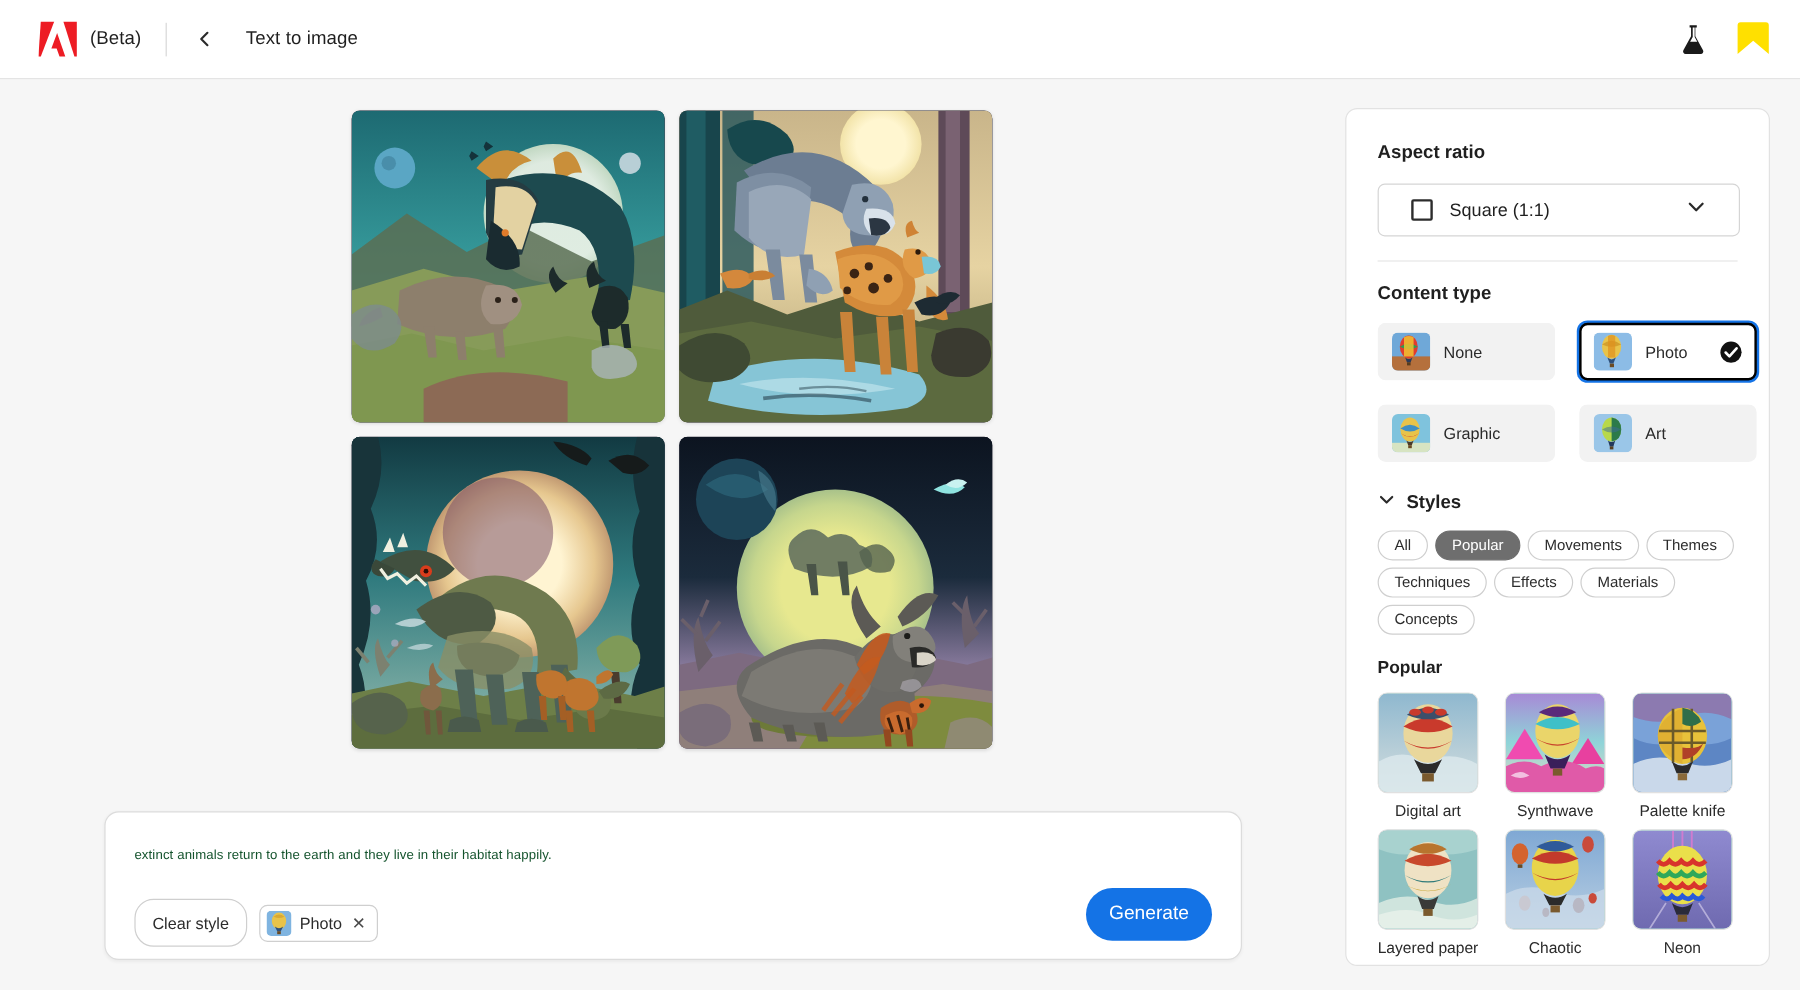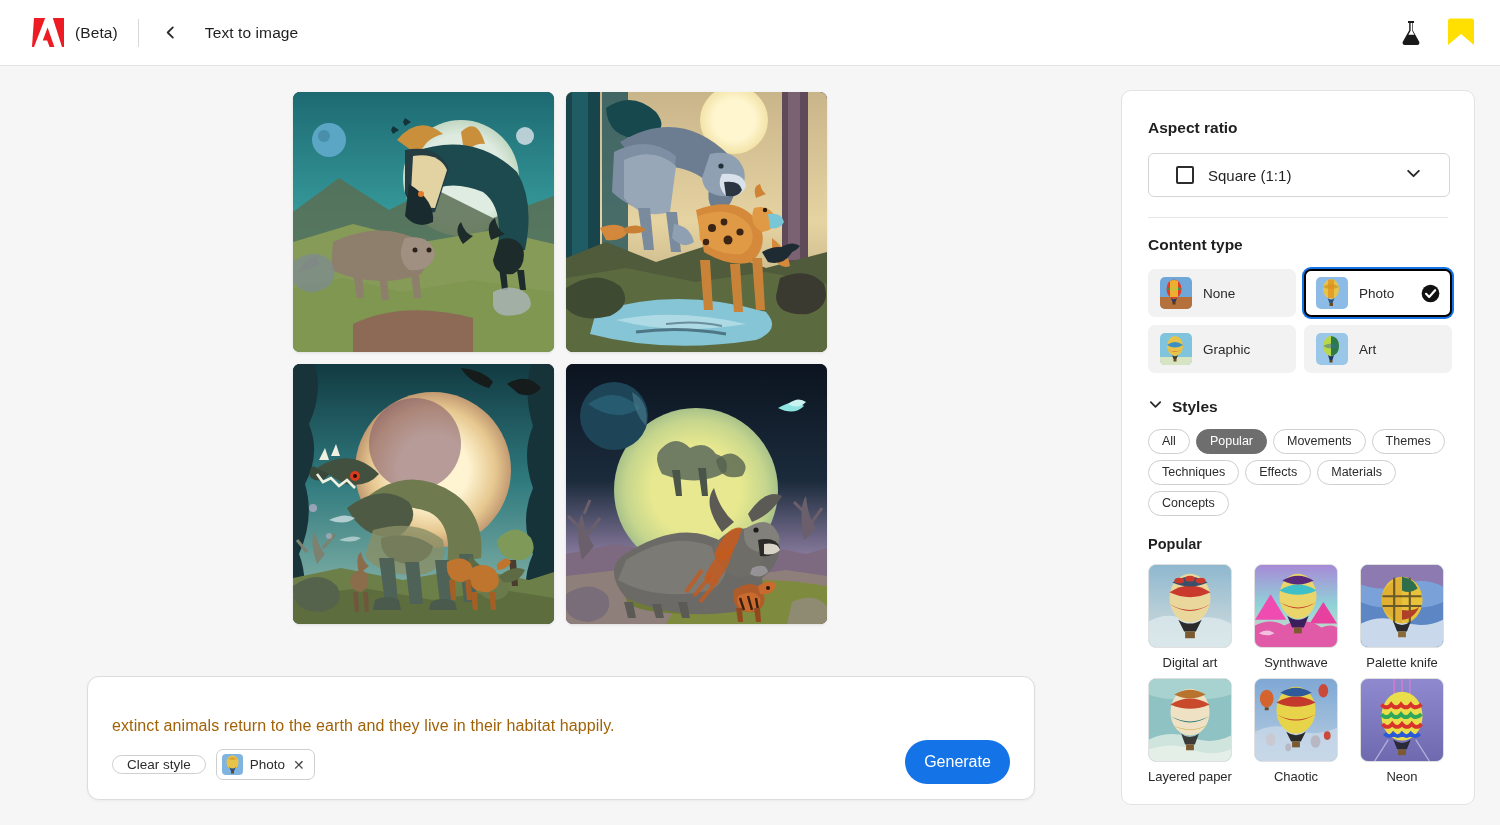--- a/index.html
+++ b/index.html
@@ -53,29 +53,29 @@
   
   .prompt-bar {
     position: absolute; left: 87px; top: 610px;
     width: 948px; height: 124px;
     background: #ffffff;
     border: 1px solid #dcdcdc;
     border-radius: 12px;
     box-shadow: 0 1px 3px rgba(0,0,0,.05);
   }
   .prompt-text {
-    position: absolute; left: 24px; top: 40px;
-    font-size: 16px; color: #a16207; letter-spacing: .1px;
+    position: absolute; left: 24px; top: 30px;
+    font-size: 11px; color: #14532d; letter-spacing: .1px;
     cursor: text;
   }
   .prompt-controls {
     position: absolute; left: 24px; top: 72px; display: flex; align-items: center; gap: 10px;
   }
   .clear-style-btn {
-    height: 19px; padding: 0 14px; border: 1px solid #cfcfcf; border-radius: 16px;
+    height: 40px; padding: 0 14px; border: 1px solid #cfcfcf; border-radius: 16px;
     background: #fff; font-size: 13.5px; color: #2c2c2c; cursor: pointer;
     display: flex; align-items: center;
   }
   .style-chip {
     height: 31px; padding: 0 9px 0 5px; border: 1px solid #cfcfcf; border-radius: 7px;
     background: #fff; font-size: 13.5px; color: #2c2c2c; cursor: pointer;
     display: flex; align-items: center; gap: 7px;
   }
   .chip-thumb { width: 21px; height: 21px; border-radius: 4px; overflow: hidden; flex: none; }
   .chip-thumb svg { display:block; width:100%; height:100%; }
@@ -107,21 +107,21 @@
     display: flex; align-items: center; padding: 0 27px; cursor: pointer;
   }
   .select-icon { width: 18px; height: 18px; border: 2px solid #2c2c2c; border-radius: 2px; flex: none; }
   .select-label { margin-left: 14px; font-size: 15px; color: #1f1f1f; }
   .select-caret { margin-left: auto; }
 
   .divider { height: 1px; background: #e6e6e6; margin: 20px 0 0 0; }
 
   .ct-grid {
     margin-top: 15px;
-    display: grid; grid-template-columns: 148px 148px; gap: 8px;
+    display: grid; grid-template-columns: 148px 148px; gap: 20px;
   }
   .ct-item {
     height: 48px; border-radius: 7px; background: #f2f2f2;
     display: flex; align-items: center; padding: 0 10px; cursor: pointer;
     position: relative; border: 2px solid transparent;
   }
   .ct-item.selected { background: #ffffff; border: 2px solid #000; box-shadow: 0 0 0 2px #1473e6; }
   .ct-thumb { width: 32px; height: 32px; border-radius: 5px; overflow: hidden; flex: none; }
   .ct-thumb svg { display: block; width: 100%; height: 100%; }
   .ct-label { margin-left: 11px; font-size: 13.5px; color: #2a2a2a; }

